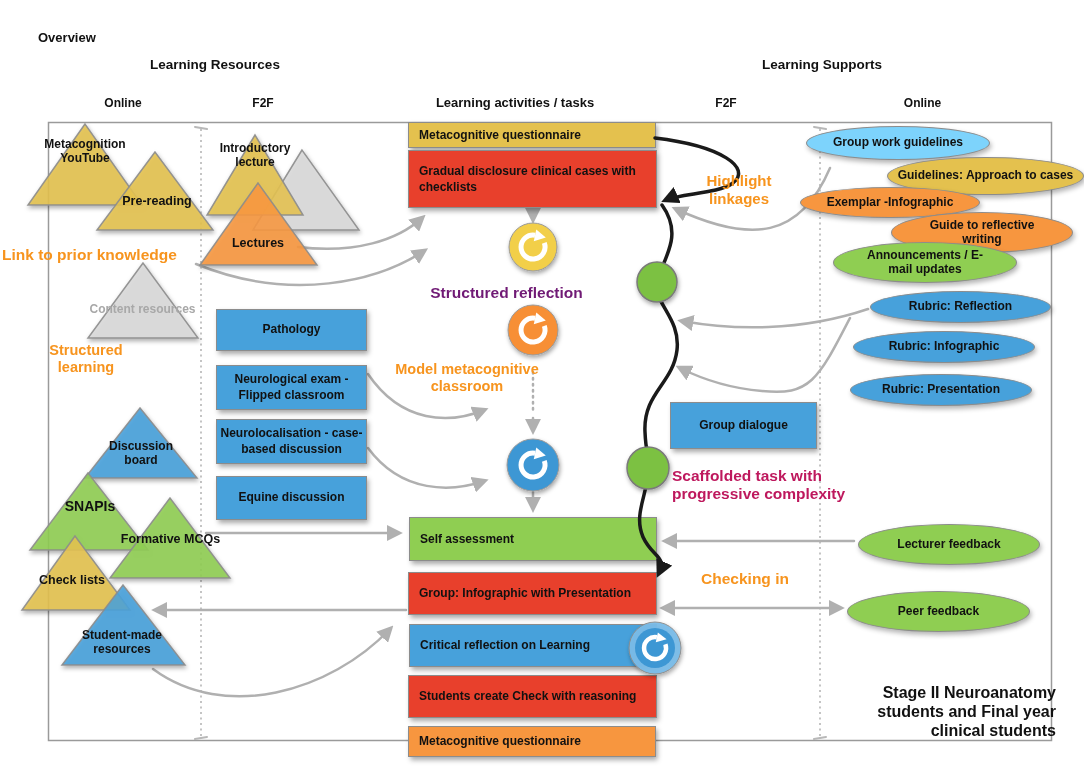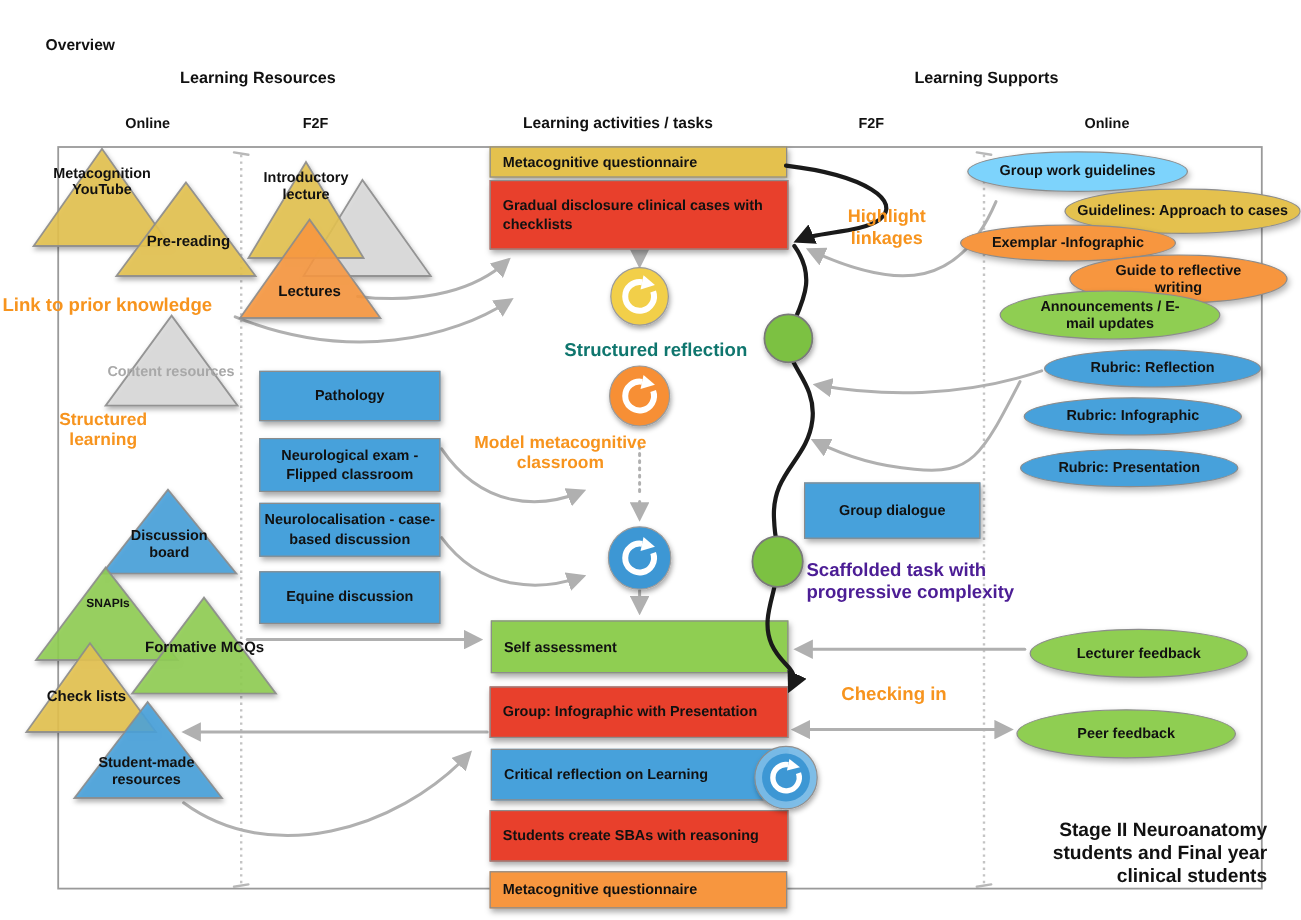--- a/index.html
+++ b/index.html
@@ -68,21 +68,21 @@
     <path class="ga" marker-end="url(#ag)" d="M850,318 C818,380 810,396 762,391 C726,388 700,378 680,368"></path>
     <path class="ga" marker-end="url(#ag)" d="M368,374 C402,424 450,424 484,410"></path>
     <path class="ga" marker-end="url(#ag)" d="M368,448 C402,494 452,492 484,481"></path>
   </svg>
 
   <div class="box actbox nowrap" style="left: 408px; top: 122px; width: 248px; height: 26px; background-color: rgb(228, 193, 78);">Metacognitive questionnaire</div>
   <div class="box actbox" style="left: 408px; top: 150px; width: 249px; height: 58px; background-color: rgb(232, 64, 44);">Gradual disclosure clinical cases with checklists</div>
   <div class="box actbox nowrap" style="left: 409px; top: 517px; width: 248px; height: 44px; background-color: rgb(143, 206, 82);">Self assessment</div>
   <div class="box actbox nowrap" style="left: 408px; top: 572px; width: 249px; height: 43px; background-color: rgb(232, 64, 44);">Group: Infographic with Presentation</div>
   <div class="box actbox nowrap" style="left: 409px; top: 624px; width: 248px; height: 43px; background-color: rgb(71, 161, 219);">Critical reflection on Learning</div>
-  <div class="box actbox nowrap" style="left: 408px; top: 675px; width: 249px; height: 43px; background-color: rgb(232, 64, 44);">Students create SBAs with reasoning</div>
+  <div class="box actbox nowrap" style="left: 408px; top: 675px; width: 249px; height: 43px; background-color: rgb(232, 64, 44);">Students create Check with reasoning</div>
   <div class="box actbox nowrap" style="left: 408px; top: 726px; width: 248px; height: 31px; background-color: rgb(247, 150, 63);">Metacognitive questionnaire</div>
 
   <div class="box course" style="left: 216px; top: 309px; width: 151px; height: 42px; background-color: rgb(71, 161, 219);">Pathology</div>
   <div class="box course" style="left: 216px; top: 365px; width: 151px; height: 45px; background-color: rgb(71, 161, 219);">Neurological exam - Flipped classroom</div>
   <div class="box course" style="left: 216px; top: 419px; width: 151px; height: 45px; background-color: rgb(71, 161, 219);">Neurolocalisation - case-based discussion</div>
   <div class="box course" style="left: 216px; top: 476px; width: 151px; height: 44px; background-color: rgb(71, 161, 219);">Equine discussion</div>
 
   <div class="box course" style="left: 670px; top: 402px; width: 147px; height: 47px; background-color: rgb(71, 161, 219);">Group dialogue</div>
 
   <div class="ellipse" style="left: 806px; top: 126px; width: 184px; height: 34px; background-color: #7dd3fc;">Group work guidelines</div>
@@ -157,28 +157,28 @@
   <div class="lbl" style="left:400px;top:95px;width:230px;font-size:13px">Learning activities / tasks</div>
   <div class="lbl" style="left:696px;top:96px;width:60px">F2F</div>
   <div class="lbl" style="left:885px;top:96px;width:75px">Online</div>
 
   <div class="lbl" style="left:28px;top:137px;width:114px">Metacognition YouTube</div>
   <div class="lbl" style="left:103px;top:194px;width:108px;font-size:12.5px">Pre-reading</div>
   <div class="lbl" style="left:204px;top:141px;width:102px">Introductory lecture</div>
   <div class="lbl" style="left:212px;top:236px;width:92px;font-size:12.5px">Lectures</div>
   <div class="lbl" style="left: 80px; top: 302px; width: 125px; color: rgb(168, 168, 168);">Content resources</div>
   <div class="lbl" style="left:94px;top:439px;width:94px">Discussion board</div>
-  <div class="lbl" style="left:50px;top:498px;width:80px;font-size:10px">SNAPIs</div>
+  <div class="lbl" style="left:50px;top:498px;width:80px;font-size:14px">SNAPIs</div>
   <div class="lbl" style="left:103px;top:532px;width:135px;font-size:12.5px">Formative MCQs</div>
   <div class="lbl" style="left:26px;top:573px;width:92px;font-size:12.5px">Check lists</div>
   <div class="lbl" style="left:66px;top:628px;width:112px">Student-made resources</div>
 
   <div class="lbl" style="left: 2px; top: 246px; width: 200px; text-align: left; font-size: 15.5px; color: rgb(247, 148, 30);">Link to prior knowledge</div>
   <div class="lbl" style="left: 34px; top: 342px; width: 104px; font-size: 14.5px; color: rgb(247, 148, 30);">Structured learning</div>
-  <div class="lbl" style="left: 444px; top: 284px; width: 205px; font-size: 15.5px; color: #0f766e;">Structured reflection</div>
+  <div class="lbl" style="left: 404px; top: 284px; width: 205px; font-size: 15.5px; color: #701a75;">Structured reflection</div>
   <div class="lbl" style="left: 376px; top: 361px; width: 182px; font-size: 14.5px; color: rgb(247, 148, 30);">Model metacognitive classroom</div>
   <div class="lbl" style="left: 680px; top: 172px; width: 118px; font-size: 15px; color: rgb(247, 148, 30);">Highlight linkages</div>
-  <div class="lbl" style="left: 672px; top: 467px; width: 205px; text-align: left; font-size: 15.5px; color: #4c1d95;">Scaffolded task with progressive complexity</div>
+  <div class="lbl" style="left: 672px; top: 467px; width: 205px; text-align: left; font-size: 15.5px; color: #be185d;">Scaffolded task with progressive complexity</div>
   <div class="lbl" style="left: 680px; top: 570px; width: 130px; font-size: 15.5px; color: rgb(247, 148, 30);">Checking in</div>
 
   <div class="lbl" style="left:836px;top:684px;width:220px;text-align:right;font-size:16px">Stage II Neuroanatomy students and Final year clinical students</div>
 
 </div>
 
 </body></html>

